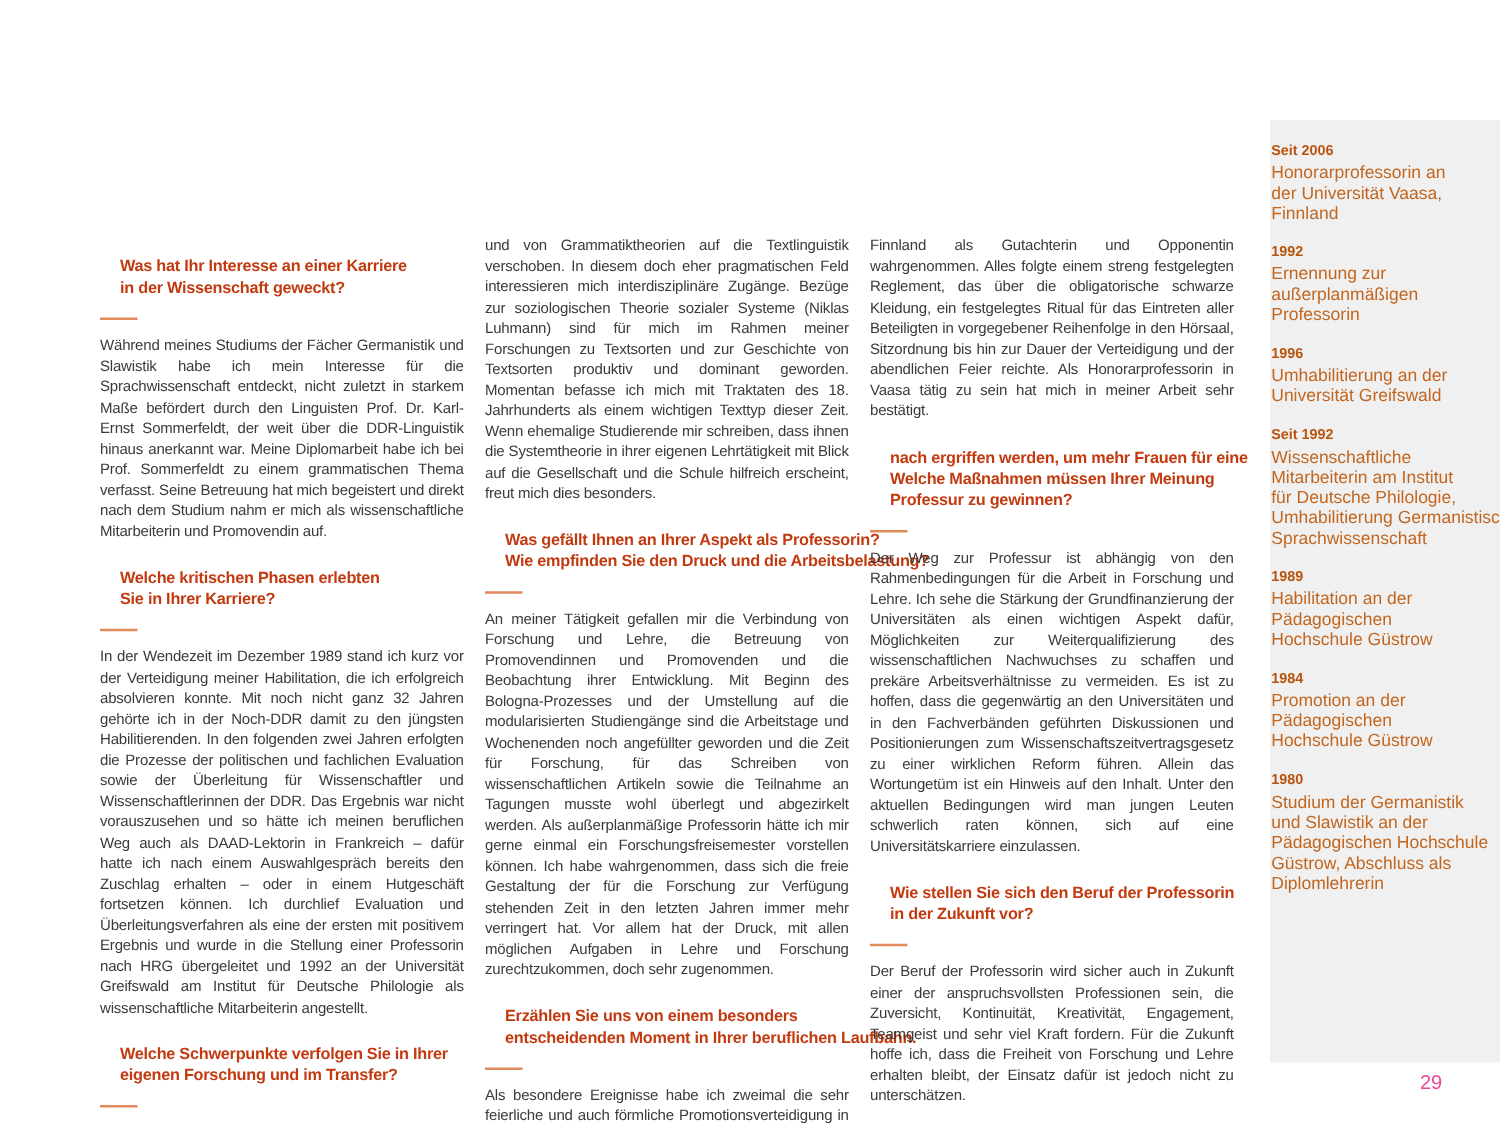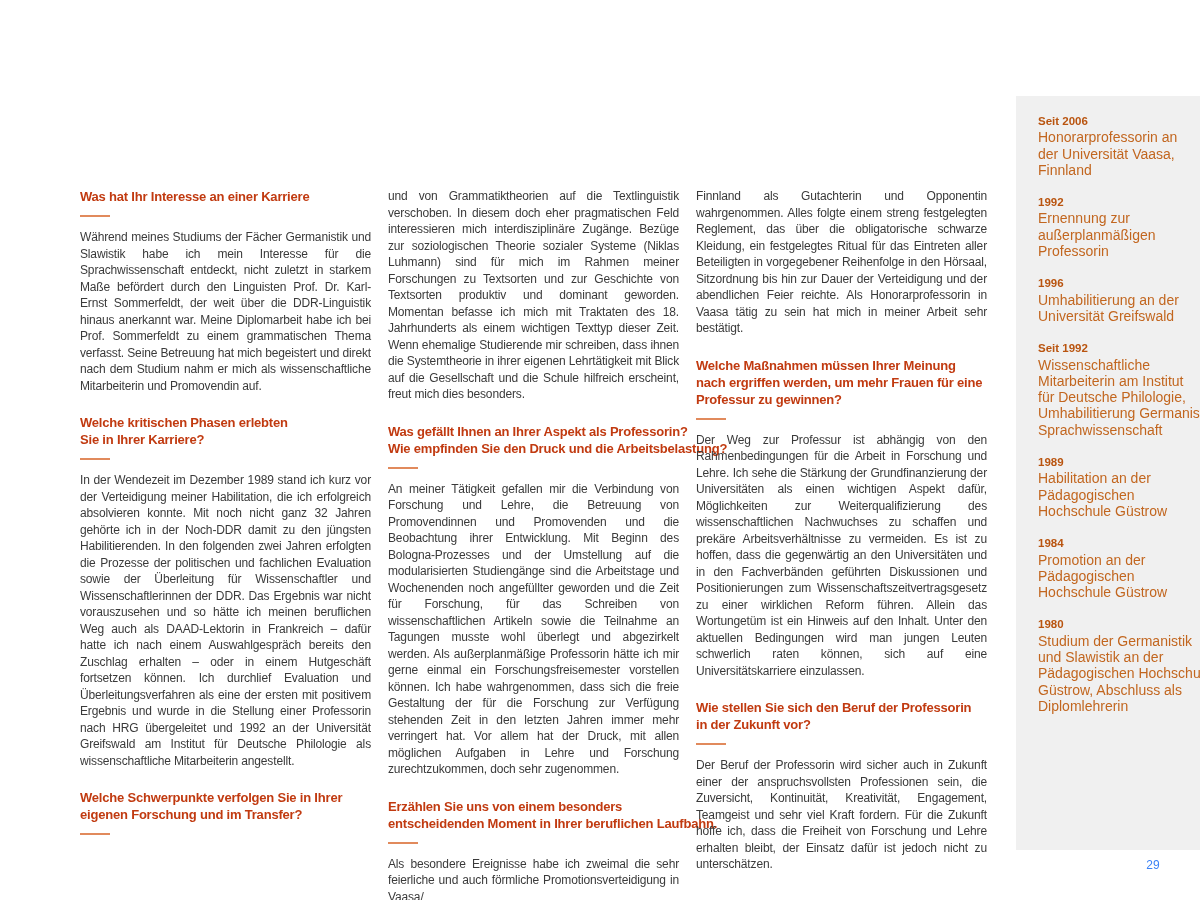--- a/index.html
+++ b/index.html
@@ -10,21 +10,21 @@
   }
   .page{position:absolute;inset:0;background:#ffffff;}
 
   
   .col{position:absolute;top:188px;width:291px;}
   #col-0{left:80px;}
   #col-1{left:388px;}
   #col-2{left:696px;}
 
   .question{
-    margin:0;
+    margin:16px;
     font-size:13px;line-height:17px;font-weight:bold;
     color:var(--q-color,#c13a10);
     letter-spacing:-0.2px;
   }
   .question.spaced{margin-top:20px;}
   .qline{white-space:nowrap;}
   .q-divider{
     width:30px;height:0;
     border-top:2px solid var(--divider-color,#e18a5c);
     margin:10px 0 12px 0;
@@ -36,48 +36,49 @@
     text-align:justify;
     letter-spacing:-0.15px;
     hyphens:auto;
   }
 
   
   .sidebar{
     position:absolute;left:1016px;top:96px;width:184px;height:754px;
     background:var(--sidebar-bg,#f0f0f0);
     box-sizing:border-box;
-    padding:17px 8px 0 22px;
+    padding:17px 8px 0 1px;
   }
   .entry{margin-bottom:16px;}
   .entry-year{
     font-size:11.5px;line-height:16.3px;font-weight:bold;
     color:var(--year-color,#b9540f);
   }
   .entry-line{
     font-size:14px;line-height:16.3px;
     color:var(--timeline-color,#c2661f);
     white-space:nowrap;
   }
 
   .page-number{
     position:absolute;left:1136px;top:858px;width:34px;
-    text-align:center;
-    font-size:12px;color:#3b82f6;
+    text-align:left;
+    font-size:16px;color:#ec4899;
   }
 </style>
 </head>
 <body>
 
 <div class="page">
 
   <main class="columns-wrap">
     <div class="col" id="col-0">
         <h3 class="question">
           <div class="qline">Was hat Ihr Interesse an einer Karriere</div>
+          <div class="qline">in der Wissenschaft geweckt?</div>
         </h3>
         <div class="q-divider"></div>
         <p class="para" lang="de">Während meines Studiums der Fächer Germanistik und Slawistik habe ich mein Interesse für die Sprachwissenschaft entdeckt, nicht zuletzt in starkem Maße befördert durch den Linguisten Prof. Dr. Karl-Ernst Sommerfeldt, der weit über die DDR-Linguistik hinaus anerkannt war. Meine Diplomarbeit habe ich bei Prof. Sommerfeldt zu einem grammatischen Thema verfasst. Seine Betreuung hat mich begeistert und direkt nach dem Studium nahm er mich als wissenschaftliche Mitarbeiterin und Promovendin auf.</p>
         <h3 class="question spaced">
           <div class="qline">Welche kritischen Phasen erlebten</div>
           <div class="qline">Sie in Ihrer Karriere?</div>
         </h3>
         <div class="q-divider"></div>
         <p class="para" lang="de">In der Wendezeit im Dezember 1989 stand ich kurz vor der Verteidigung meiner Habilitation, die ich erfolgreich absolvieren konnte. Mit noch nicht ganz 32 Jahren gehörte ich in der Noch-DDR damit zu den jüngsten Habilitierenden. In den folgenden zwei Jahren erfolgten die Prozesse der politischen und fachlichen Evaluation sowie der Überleitung für Wissenschaftler und Wissenschaftlerinnen der DDR. Das Ergebnis war nicht vorauszusehen und so hätte ich meinen beruflichen Weg auch als DAAD-Lektorin in Frankreich – dafür hatte ich nach einem Auswahlgespräch bereits den Zuschlag erhalten – oder in einem Hutgeschäft fortsetzen können. Ich durchlief Evaluation und Überleitungsverfahren als eine der ersten mit positivem Ergebnis und wurde in die Stellung einer Professorin nach HRG übergeleitet und 1992 an der Universität Greifswald am Institut für Deutsche Philologie als wissenschaftliche Mitarbeiterin angestellt.</p>
         <h3 class="question spaced">
@@ -97,22 +98,22 @@
         <h3 class="question spaced">
           <div class="qline">Erzählen Sie uns von einem besonders</div>
           <div class="qline">entscheidenden Moment in Ihrer beruflichen Laufbahn.</div>
         </h3>
         <div class="q-divider"></div>
         <p class="para" lang="de">Als besondere Ereignisse habe ich zweimal die sehr feierliche und auch förmliche Promotionsverteidigung in Vaasa/</p>
       </div>
     <div class="col" id="col-2">
         <p class="para" lang="de">Finnland als Gutachterin und Opponentin wahrgenommen. Alles folgte einem streng festgelegten Reglement, das über die obligatorische schwarze Kleidung, ein festgelegtes Ritual für das Eintreten aller Beteiligten in vorgegebener Reihenfolge in den Hörsaal, Sitzordnung bis hin zur Dauer der Verteidigung und der abendlichen Feier reichte. Als Honorarprofessorin in Vaasa tätig zu sein hat mich in meiner Arbeit sehr bestätigt.</p>
         <h3 class="question spaced">
+          <div class="qline">nach ergriffen werden, um mehr Frauen für eine</div>
           <div class="qline">Welche Maßnahmen müssen Ihrer Meinung</div>
-          <div class="qline">nach ergriffen werden, um mehr Frauen für eine</div>
           <div class="qline">Professur zu gewinnen?</div>
         </h3>
         <div class="q-divider"></div>
         <p class="para" lang="de">Der Weg zur Professur ist abhängig von den Rahmenbedingungen für die Arbeit in Forschung und Lehre. Ich sehe die Stärkung der Grundfinanzierung der Universitäten als einen wichtigen Aspekt dafür, Möglichkeiten zur Weiterqualifizierung des wissenschaftlichen Nachwuchses zu schaffen und prekäre Arbeitsverhältnisse zu vermeiden. Es ist zu hoffen, dass die gegenwärtig an den Universitäten und in den Fachverbänden geführten Diskussionen und Positionierungen zum Wissenschaftszeitvertragsgesetz zu einer wirklichen Reform führen. Allein das Wortungetüm ist ein Hinweis auf den Inhalt. Unter den aktuellen Bedingungen wird man jungen Leuten schwerlich raten können, sich auf eine Universitätskarriere einzulassen.</p>
         <h3 class="question spaced">
           <div class="qline">Wie stellen Sie sich den Beruf der Professorin</div>
           <div class="qline">in der Zukunft vor?</div>
         </h3>
         <div class="q-divider"></div>
         <p class="para" lang="de">Der Beruf der Professorin wird sicher auch in Zukunft einer der anspruchsvollsten Professionen sein, die Zuversicht, Kontinuität, Kreativität, Engagement, Teamgeist und sehr viel Kraft fordern. Für die Zukunft hoffe ich, dass die Freiheit von Forschung und Lehre erhalten bleibt, der Einsatz dafür ist jedoch nicht zu unterschätzen.</p>

